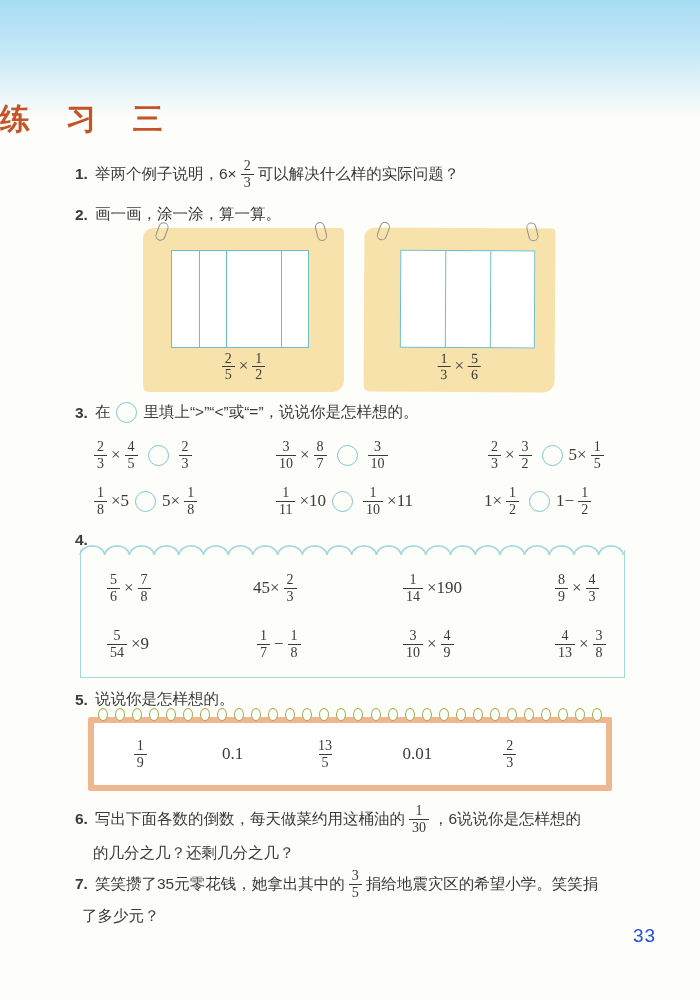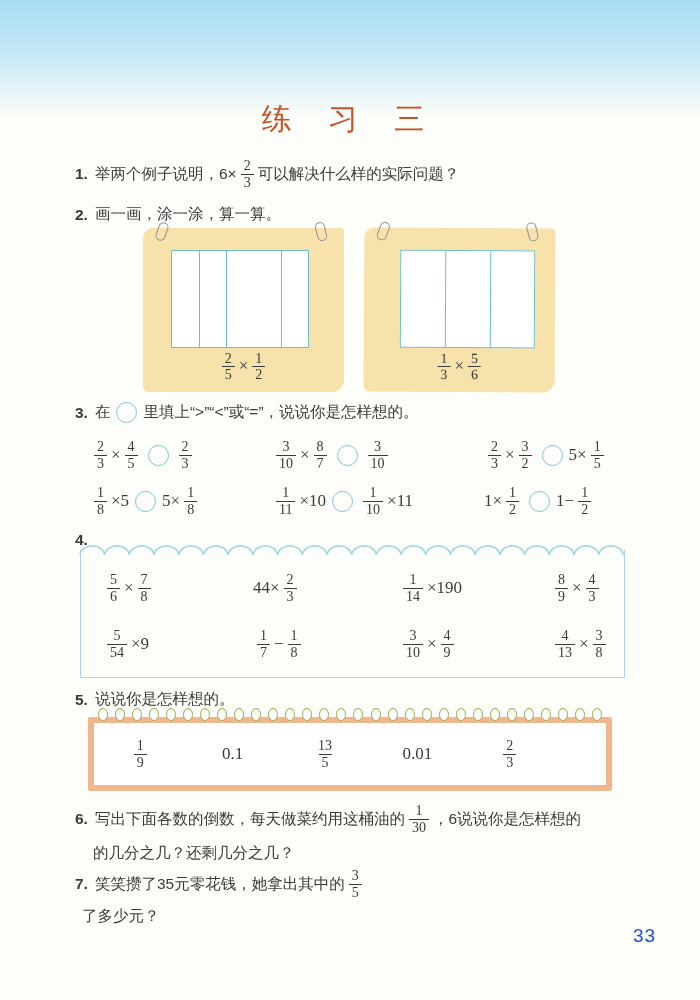--- a/index.html
+++ b/index.html
@@ -1,21 +1,21 @@
 <!DOCTYPE html>
 <html><head>
 <meta charset="utf-8">
 <style>
   html,body{margin:0;padding:0;}
   .page{position:relative;width:700px;height:1000px;background:#fdfdf9;overflow:hidden;
         font-family:"Liberation Sans",sans-serif;color:#3a3a3a;}
   .sky{position:absolute;top:0;left:0;width:700px;height:118px;
        background:linear-gradient(180deg,#a7dcf3 0%,#c6e8f7 45%,#fdfdf9 100%);}
-  .title{position:absolute;top:99px;left:0;width:700px;text-align:center;
-         font-size:30px;font-weight:normal;letter-spacing:14px;color:#c65327;}
+  .title{position:absolute;top:99px;left:0;width:700px;text-align:left;
+         font-size:30px;font-weight:bold;letter-spacing:14px;color:#c65327;}
   .q{position:absolute;left:75px;right:45px;display:flex;align-items:center;font-size:15.5px;}
   .qnum{font-weight:bold;margin-right:7px;flex:0 0 auto;}
   .mathline{display:inline-flex;align-items:center;flex-wrap:wrap;}
   .mtok{white-space:pre;}
   .frac{display:inline-flex;flex-direction:column;align-items:center;vertical-align:middle;
         font-family:"Liberation Serif",serif;line-height:1.08;margin:0 4px;font-size:14px;}
   .fn{padding:0 3px;}
   .fd{padding:0 3px;border-top:1px solid #3a3a3a;}
   .mcirc{display:inline-block;width:19px;height:19px;border:1.6px solid #7fc6cf;
          border-radius:50%;margin:0 6px;flex:0 0 auto;}
@@ -246,21 +246,21 @@
             <span class="fn">5</span>
             <span class="fd">6</span>
           </span> 
           <span class="mtok">×</span> 
           <span class="frac">
             <span class="fn">7</span>
             <span class="fd">8</span>
           </span>
         </span>
       <span class="mathline">
-          <span class="mtok">44</span> 
+          <span class="mtok">45</span> 
           <span class="mtok">×</span> 
           <span class="frac">
             <span class="fn">2</span>
             <span class="fd">3</span>
           </span>
         </span>
       <span class="mathline">
           <span class="frac">
             <span class="fn">1</span>
             <span class="fd">14</span>
@@ -411,20 +411,21 @@
   <div class="q" style="top:862px;min-height:44px;">
     <span class="qnum">7.</span>
     <span class="mathline">
         <span class="mtok">笑笑攒了</span> 
         <span class="mtok">35</span> 
         <span class="mtok">元零花钱，她拿出其中的</span> 
         <span class="frac">
           <span class="fn">3</span>
           <span class="fd">5</span>
         </span> 
+        <span class="mtok">捐给地震灾区的希望小学。笑笑捐</span>
       </span>
   </div>
   <div class="q" style="top:906px;left:82px;">
     <span class="mathline">了多少元？</span>
   </div>
 
   <div class="pageno">33</div>
 </div>
 
 </body></html>

